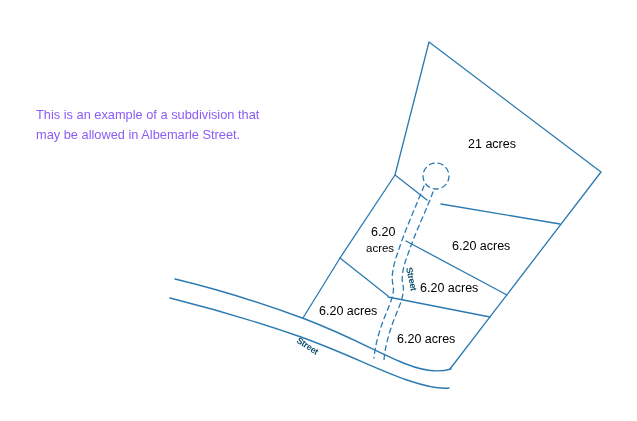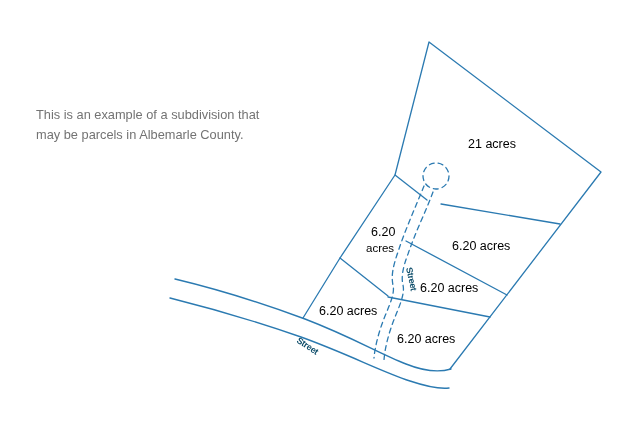--- a/index.html
+++ b/index.html
@@ -8,21 +8,21 @@
     width:637px;height:421px;
     background:#ffffff;
     overflow:hidden;
     font-family:"Liberation Sans", sans-serif;
   }
   .description{
     position:absolute;
     left:36px;top:105px;
     font-size:12.8px;
     line-height:19.6px;
-    color:#737373;
+    color:#8b5cf6;
     white-space:nowrap;
   }
   .caret{
     display:inline-block;
     width:1px;height:15px;
     background:#000000;
     margin-left:1px;
     vertical-align:-3px;
   }
   svg{position:absolute;left:0;top:0;}
@@ -33,21 +33,21 @@
   .parcel-label.small{font-size:11.5px;}
   .street-label{font-family:"Liberation Sans",sans-serif;font-size:9px;font-weight:bold;fill:#0f4e6b;letter-spacing:-0.3px;}
 </style>
 </head>
 <body>
 
 <div class="canvas">
 
   <div class="description">
     <div>This is an example of a subdivision that</div>
-    <div>may be parcels in Albemarle County.</div>
+    <div>may be allowed in Albemarle Street.</div>
   </div>
 
   <svg width="637" height="421" viewBox="0 0 637 421">
 
     <path class="parcel-line" d="M303,318 L340,258 L395,175 L429,42 L601,172 L450,369"></path>
 
     <path class="road-line" d="M175,279 C225,291 262,303 305,319 C352,337 378,353 406,364 C426,372 441,372 451,369"></path>
     <path class="road-line" d="M170,298 C218,310 258,322 301,337 C348,354 380,371 410,381 C428,387 441,389 449,388"></path>
 
     <path class="parcel-line" d="M395,175 L427,200"></path>

